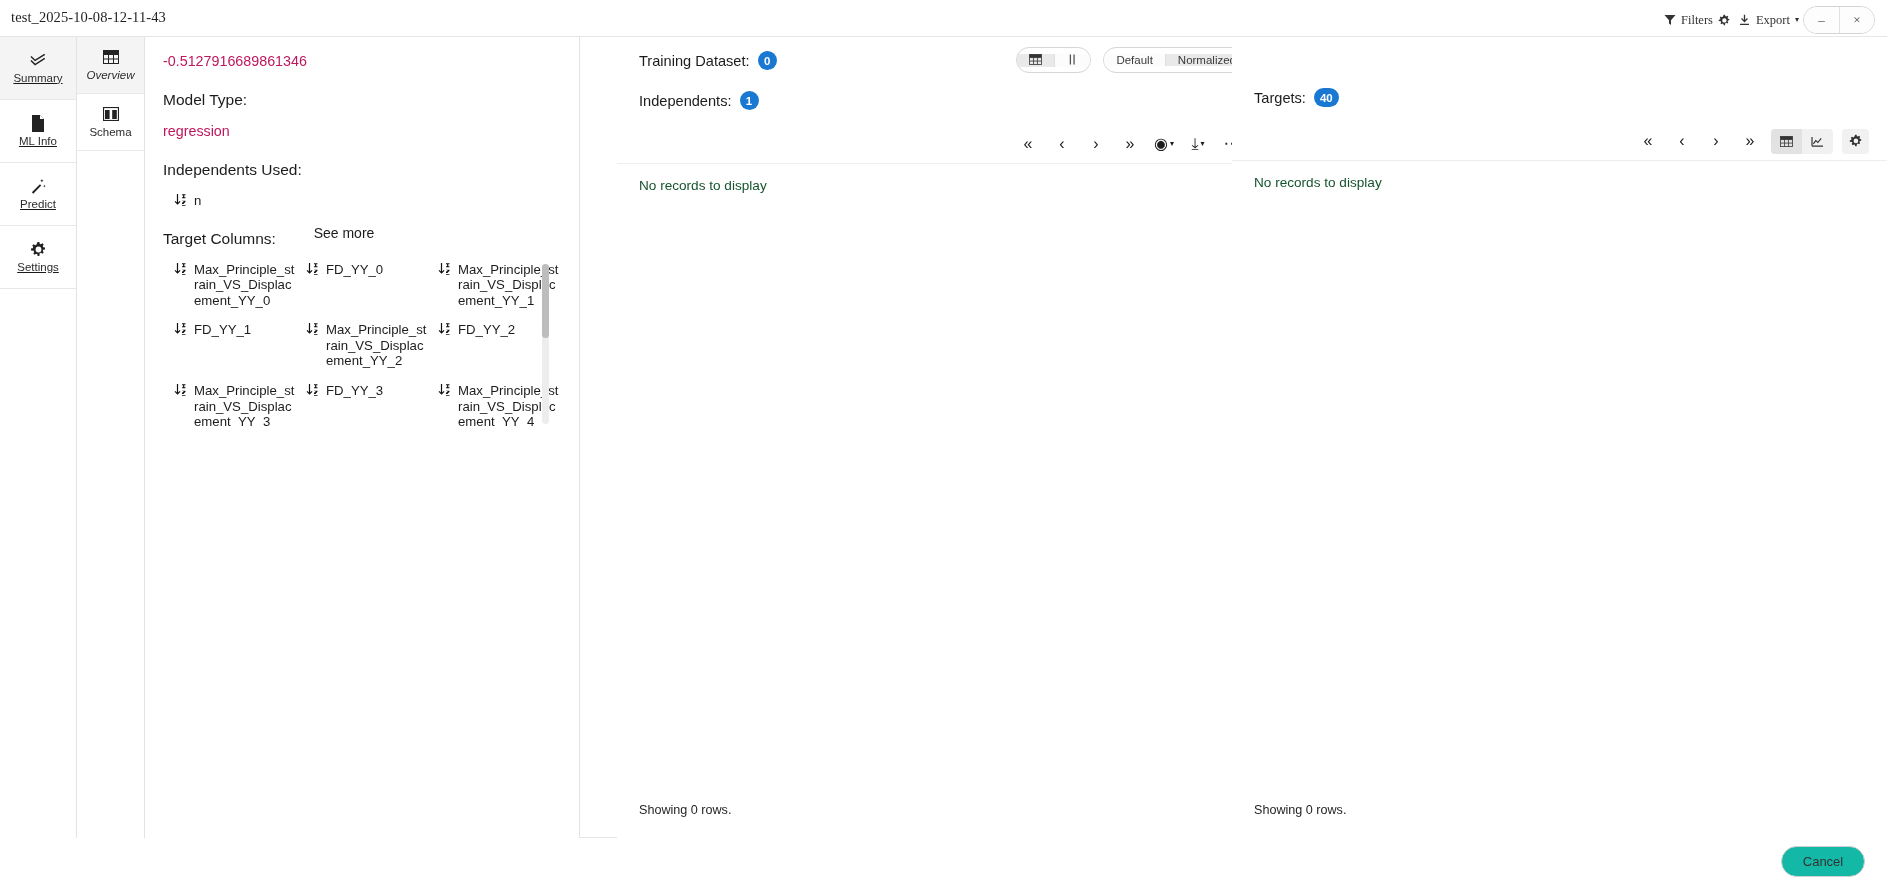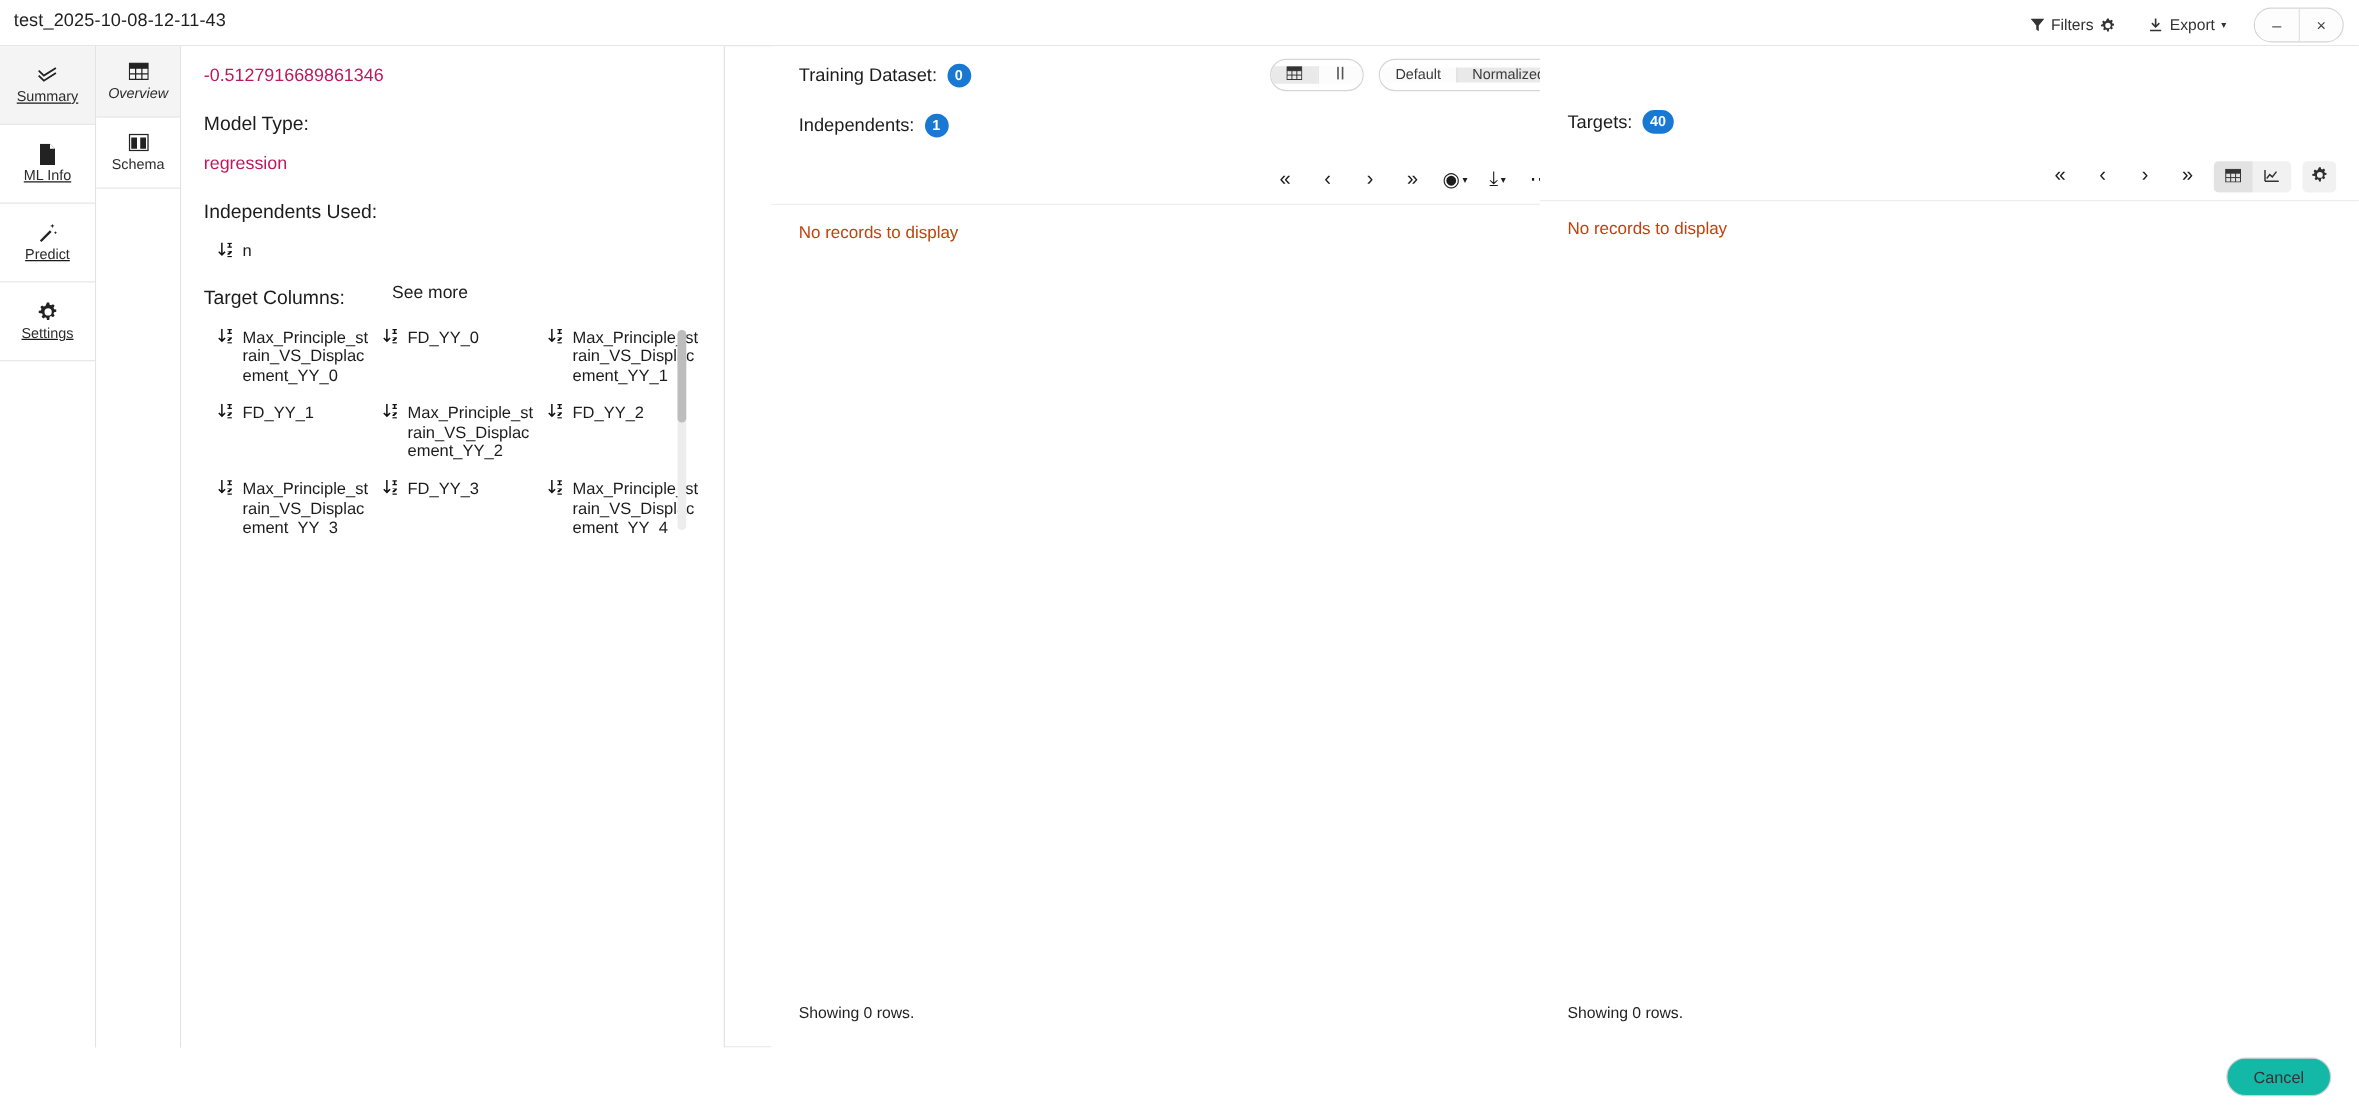--- a/index.html
+++ b/index.html
@@ -8,29 +8,29 @@
     font-family: "Liberation Sans", sans-serif;
     background: #ffffff;
     color: #1a1a1a;
     overflow: hidden;
   }
 
   
   .titlebar {
     position: absolute; top: 0; left: 0; width: 1887px; height: 36px;
     background: #ffffff;
-    display: flex; align-items: center;
+    display: flex; align-items: center; font-family: Liberation Serif, serif;
   }
   .title-text {
     position: absolute; left: 11px; top: 9px;
     font-size: 14.5px; color: #1f1f1f; letter-spacing: .1px;
   }
   .titlebar-right {
     position: absolute; right: 12px; top: 6px;
-    display: flex; align-items: center; gap: 18px;
+    display: flex; align-items: center; 
   }
   .tb-btn {
     display: flex; align-items: center; gap: 5px;
     font-size: 12.5px; color: #333; cursor: pointer;
     padding: 3px 4px;
   }
   .tb-btn svg { display: block; }
   .wincontrols {
     display: flex; align-items: stretch;
     border: 1px solid #d4d4d4; border-radius: 16px;
@@ -182,21 +182,21 @@
     margin-top: 14px;
   }
   .tool {
     display: flex; align-items: center; justify-content: center; gap: 2px;
     min-width: 34px; height: 30px; cursor: pointer; color: #1c1c1c;
     border-radius: 4px;
   }
   .caret { font-size: 8px; line-height: 1; }
 
   .norecords {
-    padding: 14px 0 0 22px; font-size: 13.6px; color: #c2410c;
+    padding: 14px 0 0 22px; font-size: 13.6px; color: #14532d;
   }
   .showingrows {
     position: absolute; left: 22px; bottom: 22px; font-size: 12.6px; color: #1f1f1f;
   }
 
   
   .footer {
     position: absolute; left: 0; bottom: 0; width: 1887px; height: 47px;
     background: #ffffff; display: flex; align-items: center; justify-content: flex-end;
     padding-right: 22px;

